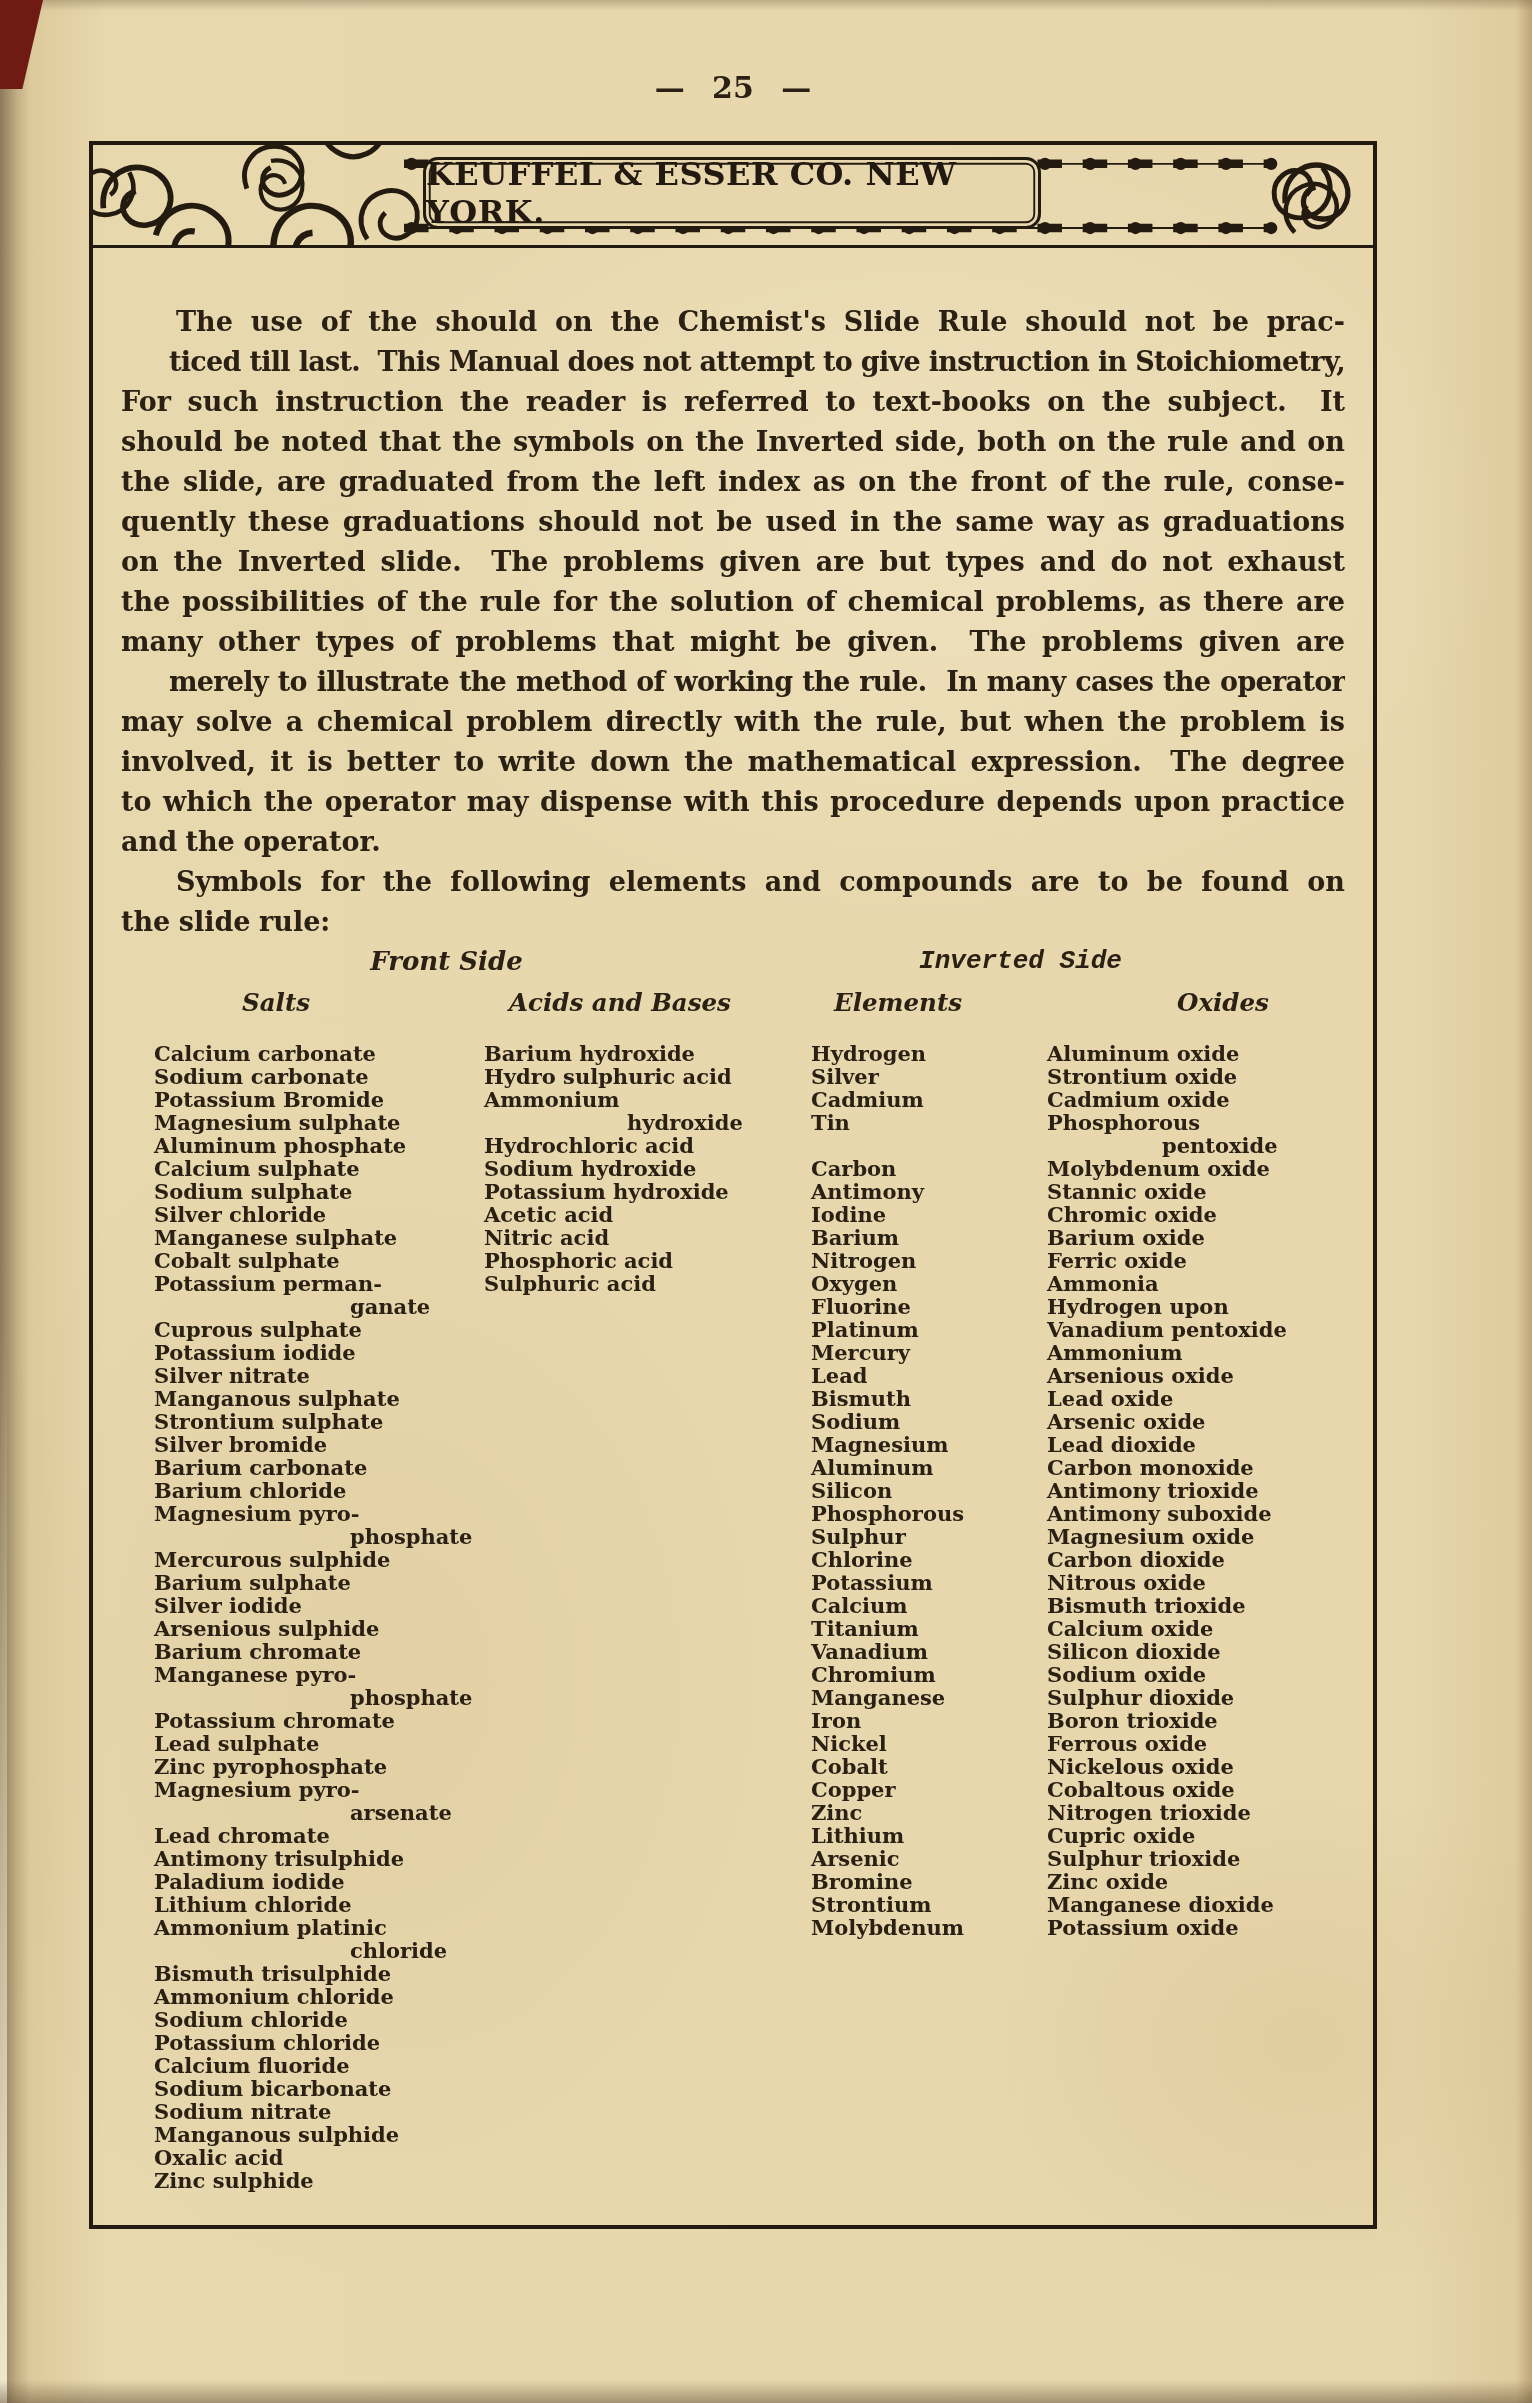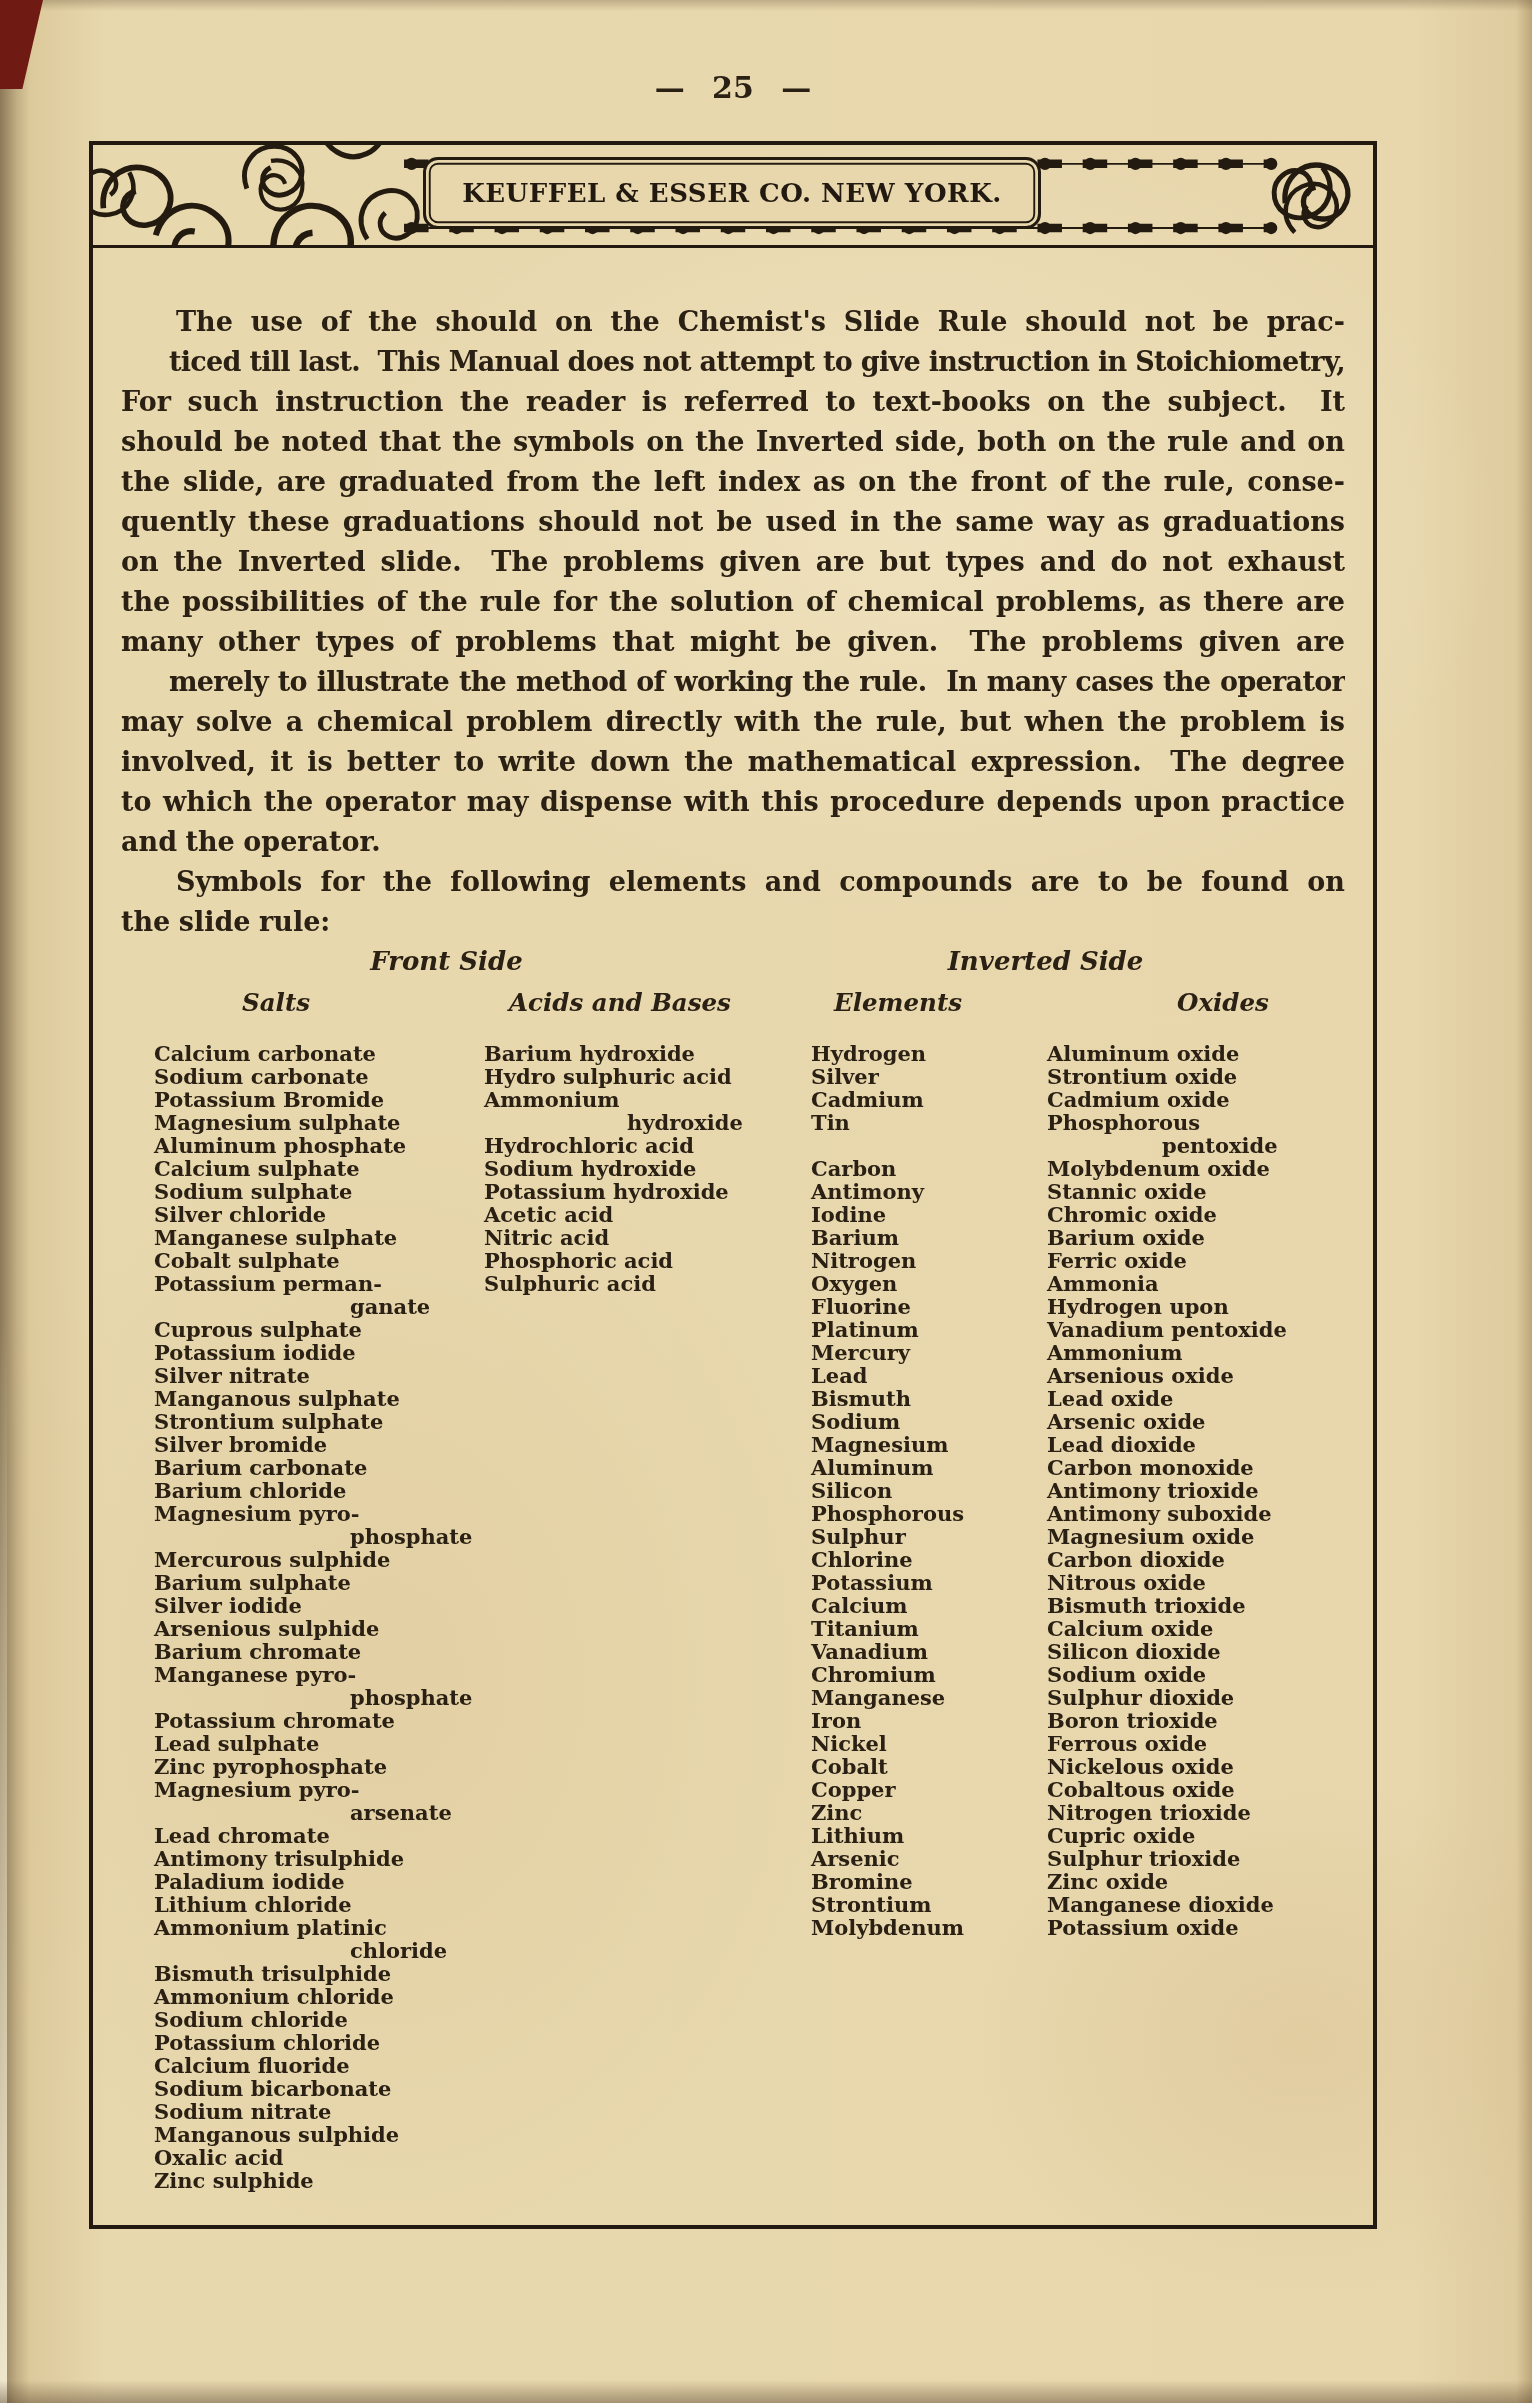--- a/index.html
+++ b/index.html
@@ -32,34 +32,34 @@
 
   .frame{position:absolute;left:89px;top:141px;width:1288px;height:2088px;
     border:4.7px solid #221910;box-sizing:border-box;overflow:hidden;}
 
   .banner{position:absolute;left:0;right:0;top:0;height:100px;border-bottom:3.8px solid #221910;}
   .banner svg{position:absolute;left:0;top:0;width:100%;height:100px;}
   .cartouche{position:absolute;left:330px;top:12.2px;width:618px;height:72px;box-sizing:border-box;
     border:3.8px solid #241b10;border-radius:15px;background:#e8d7ad;
     box-shadow:inset 0 0 0 2.8px #e8d7ad, inset 0 0 0 4.7px #241b10;
     display:flex;align-items:center;justify-content:center;}
-  .cartouche span{font-size:26px;font-weight:bold;letter-spacing:0.5px;color:#221910;}
+  .cartouche span{font-size:32px;font-weight:bold;letter-spacing:0.5px;color:#221910;}
 
   .para{position:absolute;top:157px;left:28px;right:28px;font-size:27px;font-weight:bold;
     line-height:40px;color:#2a2013;word-spacing:-0.9px;}
   .pline{text-align:justify;text-align-last:justify;white-space:normal;height:40px;overflow:hidden;}
   .pline.ind{text-indent:55px;}
   .pline.end{text-align-last:left;}
   .pline.tight{letter-spacing:-0.7px;word-spacing:-1.9px;margin-left:48px;}
 
   .thead1{position:absolute;top:801px;left:0;right:0;height:41px;}
   .thead2{position:absolute;top:843px;left:0;right:0;height:47px;}
   .side-h{position:absolute;font-style:italic;font-weight:bold;text-align:center;font-size:26px;color:#2a2013;}
   .h-front{left:165px;width:377px;}
-  .h-inverted{left:764px;width:377px;}
+  .h-inverted{left:739px;width:377px;font-family:Liberation Mono, monospace;}
   .col-h{position:absolute;font-style:italic;font-weight:bold;text-align:center;font-size:24.5px;color:#2a2013;}
   .h-salts{left:89px;width:188px;}
   .h-acids{left:386px;width:282px;}
   .h-elements{left:711px;width:188px;}
   .h-oxides{left:1036px;width:188px;}
 
   .lists{position:absolute;top:897px;left:0;right:0;bottom:0;}
   .col{position:absolute;top:0;font-size:21px;font-weight:bold;line-height:23px;color:#2a2013;}
   .col1{left:61px;width:330px;}
   .col2{left:391px;width:330px;}

